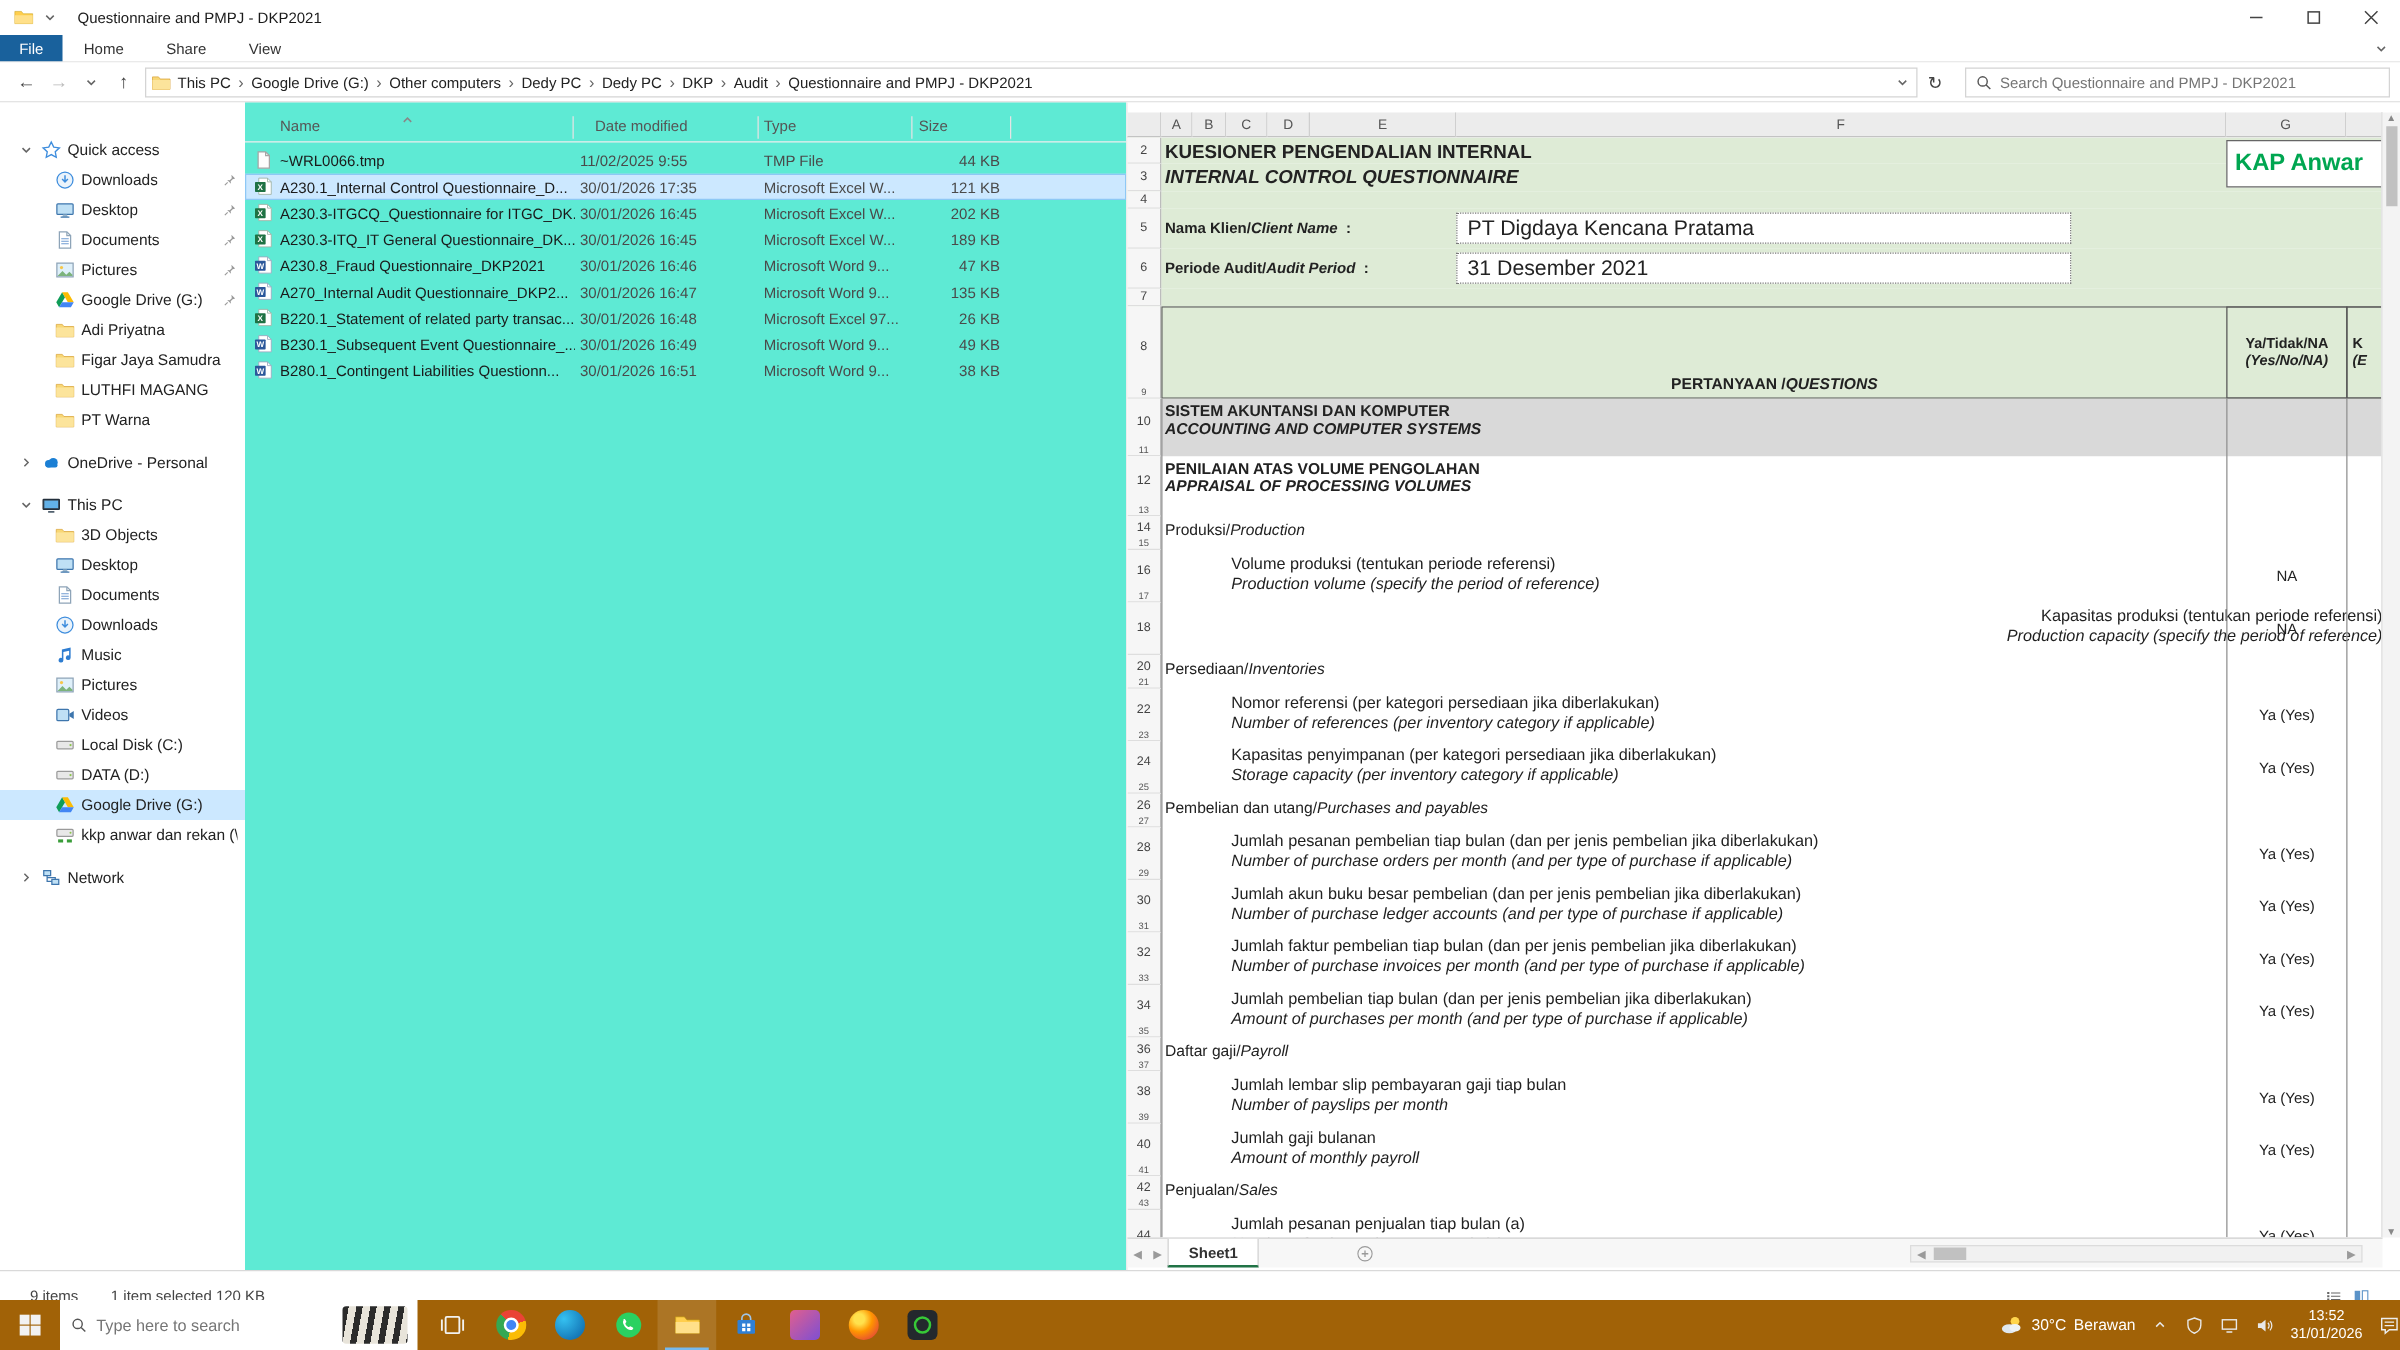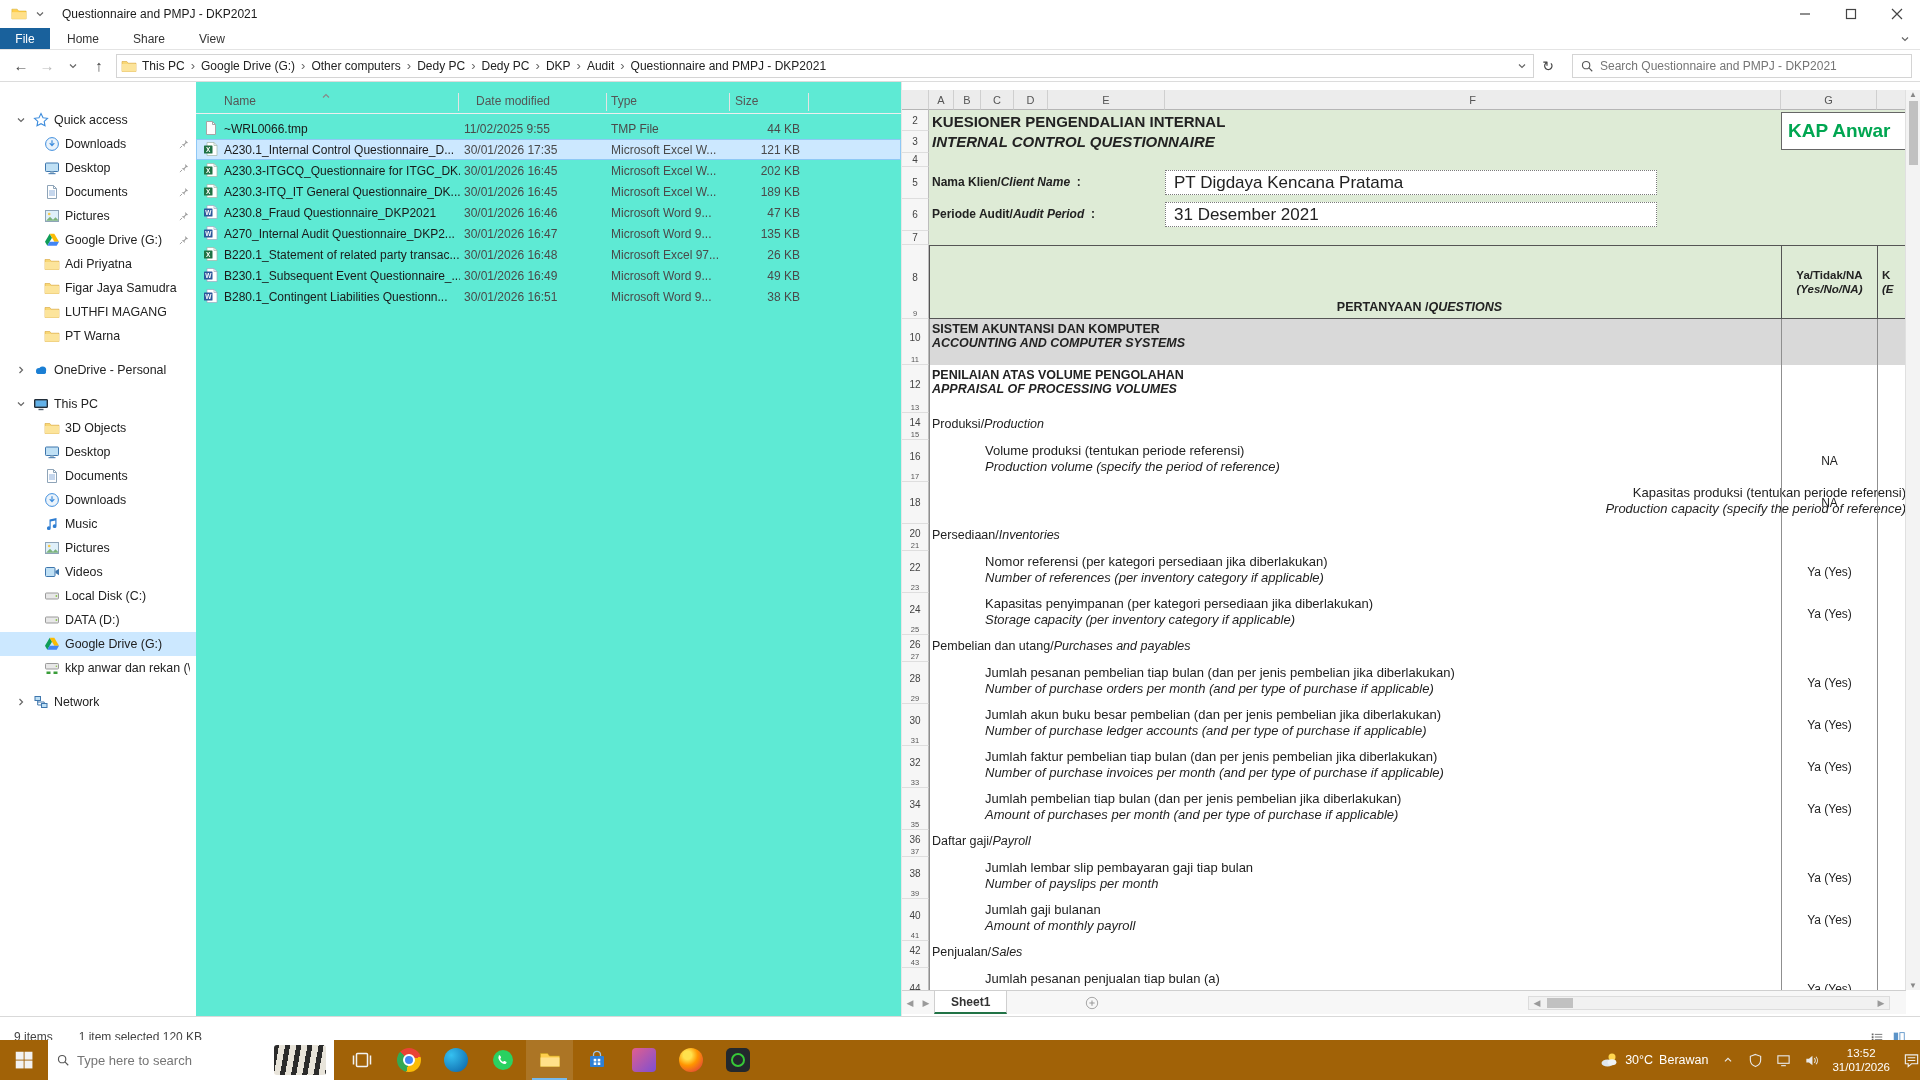--- a/index.html
+++ b/index.html
@@ -82,21 +82,21 @@
 .sheetbar{position:absolute;left:0;top:908px;width:1004px;height:24px;background:#f7f7f7;border-top:1px solid #cfcfcf;display:flex;align-items:center;font-size:11px;color:#888}
 .tabnav{width:16px;text-align:center;color:#9a9a9a;font-size:9px}
 .sheettab{height:100%;background:#fff;border-left:1px solid #cfcfcf;border-right:1px solid #cfcfcf;border-bottom:2px solid #217346;display:flex;align-items:center;padding:0 16px;font-weight:bold;color:#333;font-size:12px}
 .addsheet{margin-left:78px}
 .hscroll{margin-left:auto;margin-right:16px;width:362px;height:14px;background:#f1f1f1;border:1px solid #dcdcdc;display:flex;align-items:center}
 .hthumb{width:26px;height:10px;background:#c1c1c1;margin-left:2px}
 .vscroll{position:absolute;right:0;top:8px;width:15px;height:900px;background:#f3f3f3;border-left:1px solid #e0e0e0;display:flex;flex-direction:column;align-items:center;font-size:8px;color:#888}
 .vthumb{width:9px;height:64px;background:#c1c1c1;margin-top:2px}
 .vscroll .down{margin-top:auto}
 
-.statusbar{position:absolute;top:1016px;left:0;right:0;height:40px;background:#fff;border-top:1px solid #d9d9d9;display:flex;align-items:center;padding:0 14px;font-size:12px;color:#444;gap:26px}
+.statusbar{position:absolute;top:1016px;left:0;right:0;height:40px;background:#fff;border-top:1px solid #d9d9d9;display:flex;align-items:center;padding:0 24px;font-size:12px;color:#444;gap:26px}
 .sb-right{margin-left:auto;display:flex;gap:8px;align-items:center}
 
 .taskbar{position:absolute;top:1040px;left:0;right:0;height:40px;background:#a16207;display:flex;align-items:stretch}
 .startbtn{width:48px;display:flex;align-items:center;justify-content:center}
 .tsearch{width:286px;background:#fff;display:flex;align-items:center;padding:0 8px;gap:7px}
 .tsearch input{border:none;outline:none;flex:1;font-size:13px;color:#333;font-family:"Liberation Sans",sans-serif}
 .zebra{width:52px;height:30px;border-radius:3px;background:repeating-linear-gradient(100deg,#2b2b2b 0 5px,#e8e4da 5px 11px);flex:none}
 .tb-apps{display:flex;align-items:stretch;margin-left:4px}
 .tb-app{width:47px;display:flex;align-items:center;justify-content:center;position:relative}
 .tb-app.active{background:rgba(255,255,255,.12)}

